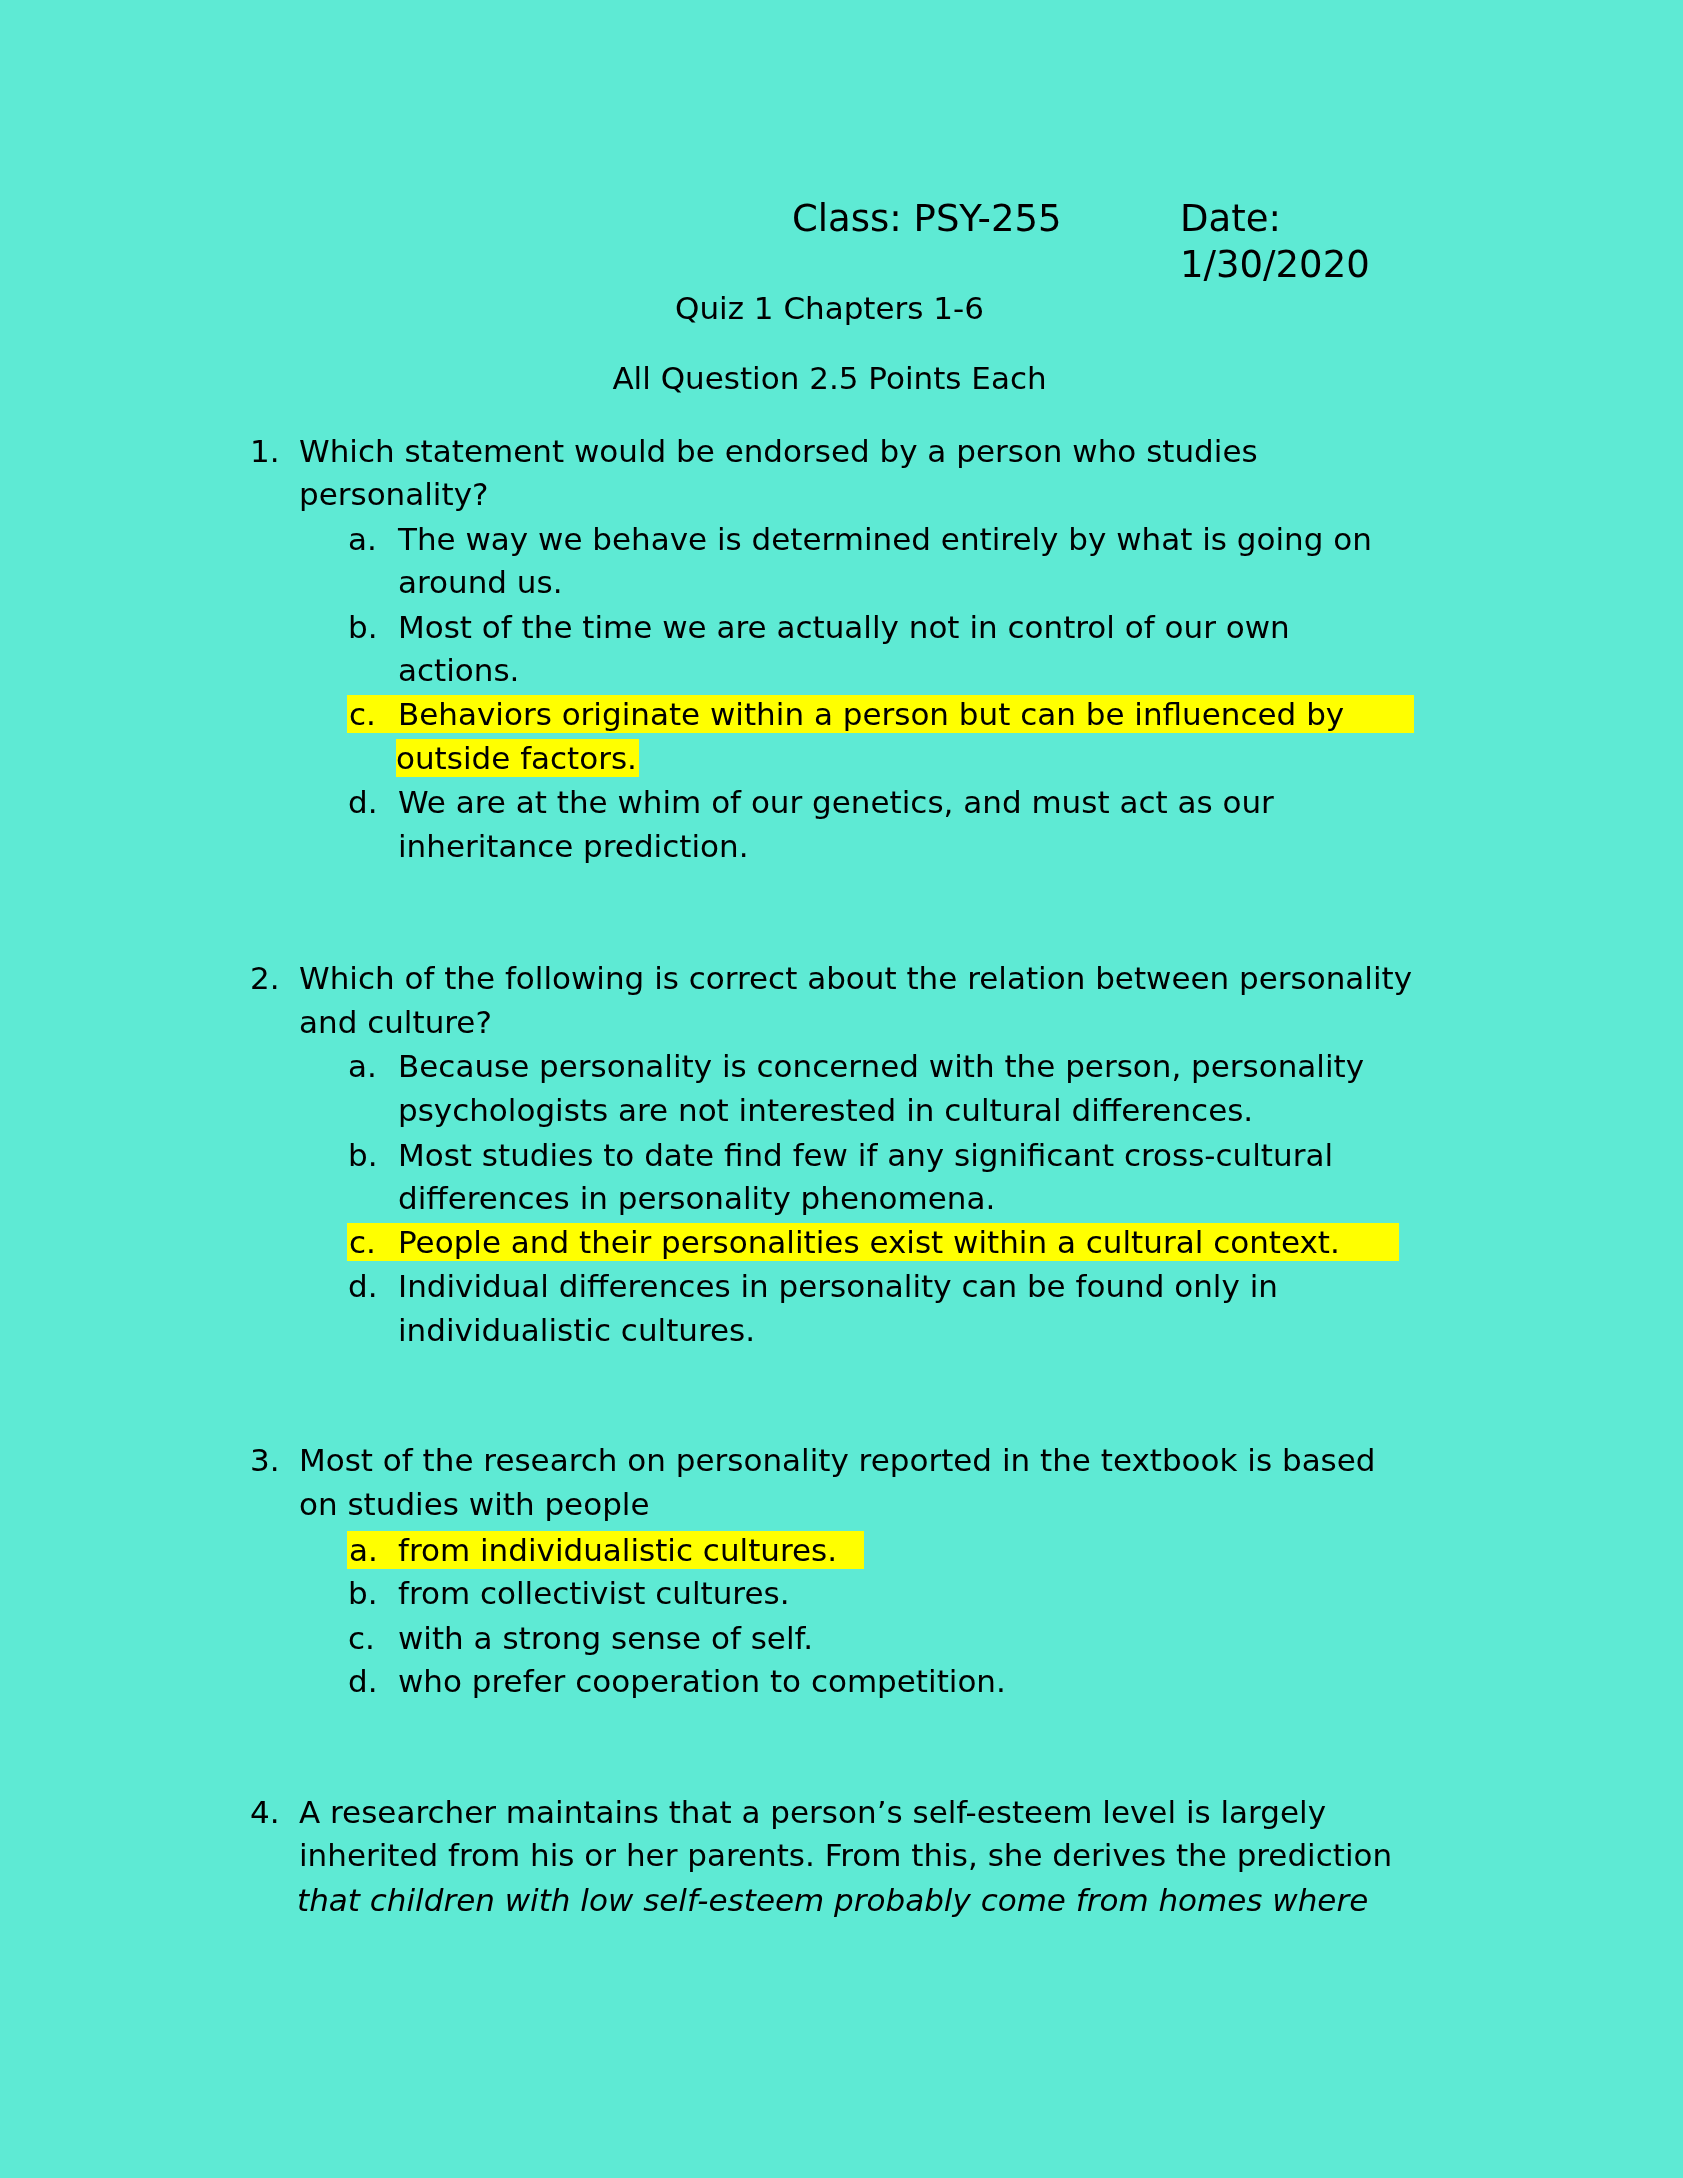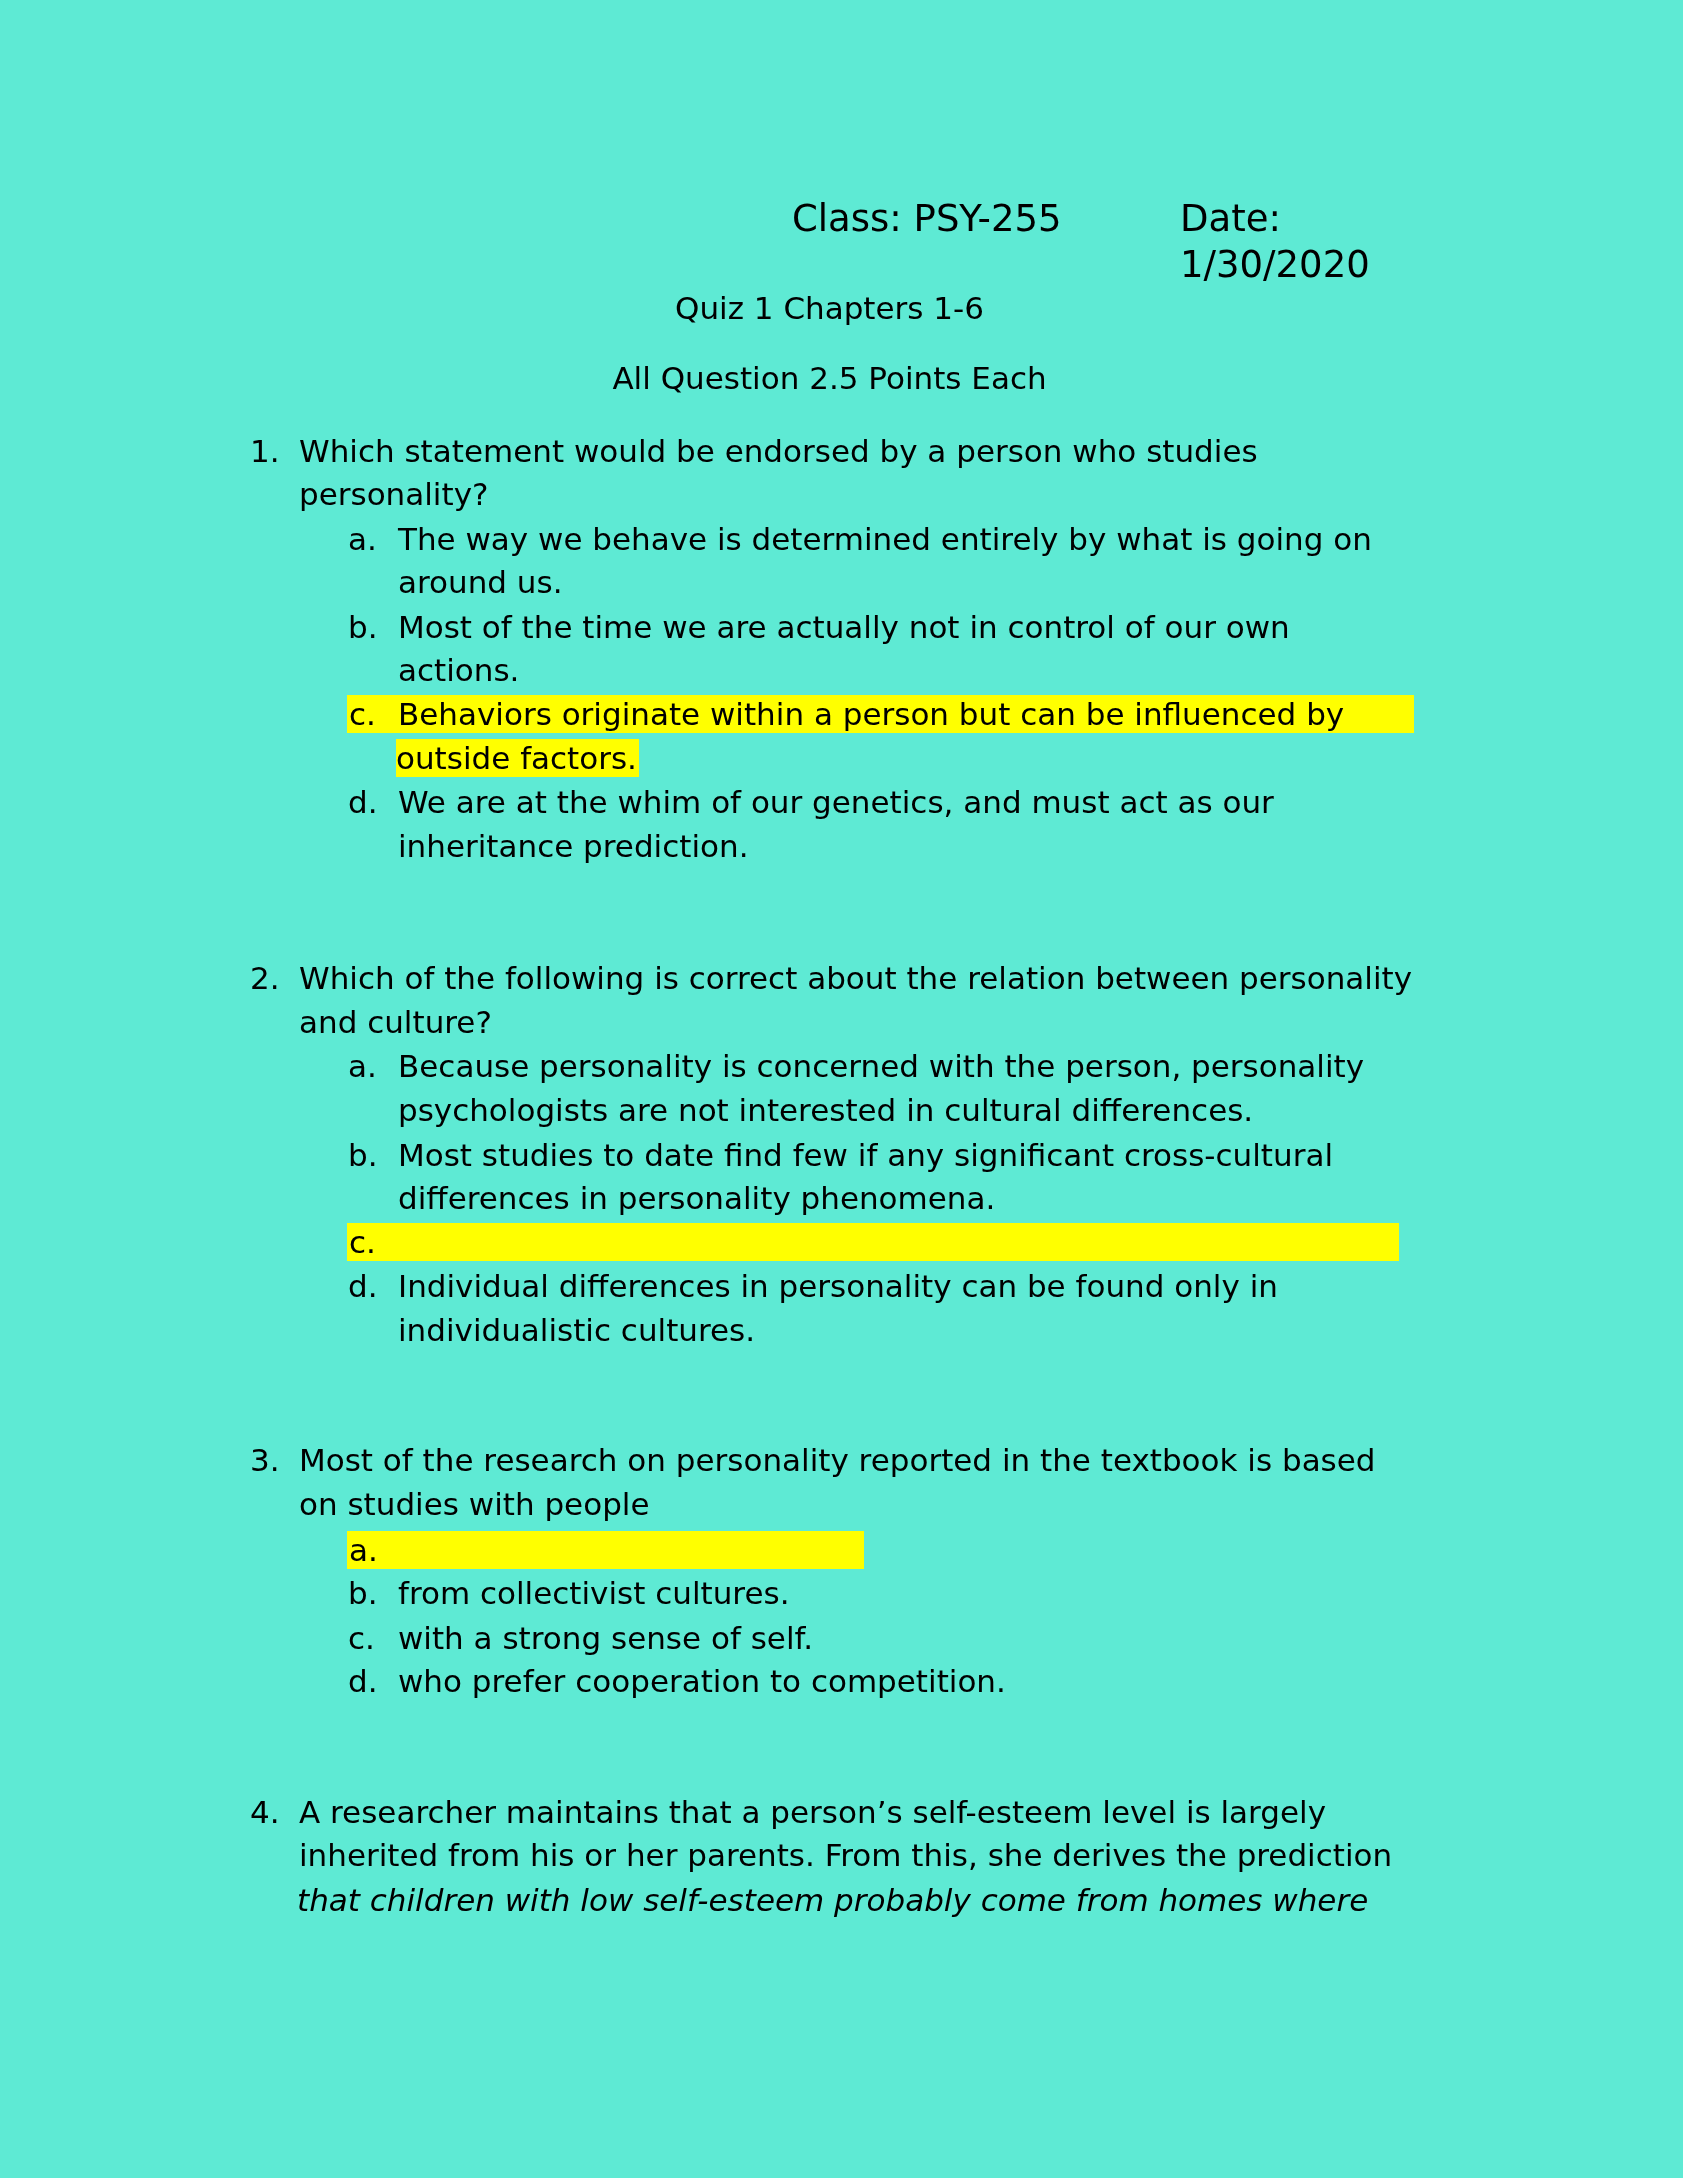--- a/index.html
+++ b/index.html
@@ -92,34 +92,36 @@
     <div class="ln" style="left:348px; top:1047px;">a.</div>
     <div class="ln" style="left:398px; top:1047px;">Because personality is concerned with the person, personality</div>
     <div class="ln" style="left:398px; top:1091px;">psychologists are not interested in cultural differences.</div>
 
     <div class="ln" style="left:348px; top:1136px;">b.</div>
     <div class="ln" style="left:398px; top:1136px;">Most studies to date find few if any significant cross-cultural</div>
     <div class="ln" style="left:398px; top:1179px;">differences in personality phenomena.</div>
 
     <div class="ln hl" style="left: 347px; top: 1223px; width: 1052px; background: rgb(255, 255, 0);">
       <span style="position:absolute; left:2px; top:0;">c.</span>
+      <span style="position:absolute; left:51px; top:0;">People and their personalities exist within a cultural context.</span>
     </div>
 
     <div class="ln" style="left:348px; top:1267px;">d.</div>
     <div class="ln" style="left:398px; top:1267px;">Individual differences in personality can be found only in</div>
     <div class="ln" style="left:398px; top:1311px;">individualistic cultures.</div>
   </div>
 
   <div>
     <div class="ln" style="left:250px; top:1441px;">3.</div>
     <div class="ln" style="left:299px; top:1441px;">Most of the research on personality reported in the textbook is based</div>
     <div class="ln" style="left:299px; top:1485px;">on studies with people</div>
 
     <div class="ln hl" style="left: 347px; top: 1531px; width: 517px; background: rgb(255, 255, 0);">
       <span style="position:absolute; left:2px; top:0;">a.</span>
+      <span style="position:absolute; left:51px; top:0;">from individualistic cultures.</span>
     </div>
 
     <div class="ln" style="left:348px; top:1574px;">b.</div>
     <div class="ln" style="left:398px; top:1574px;">from collectivist cultures.</div>
 
     <div class="ln" style="left:348px; top:1619px;">c.</div>
     <div class="ln" style="left:398px; top:1619px;">with a strong sense of self.</div>
 
     <div class="ln" style="left:348px; top:1662px;">d.</div>
     <div class="ln" style="left:398px; top:1662px;">who prefer cooperation to competition.</div>

